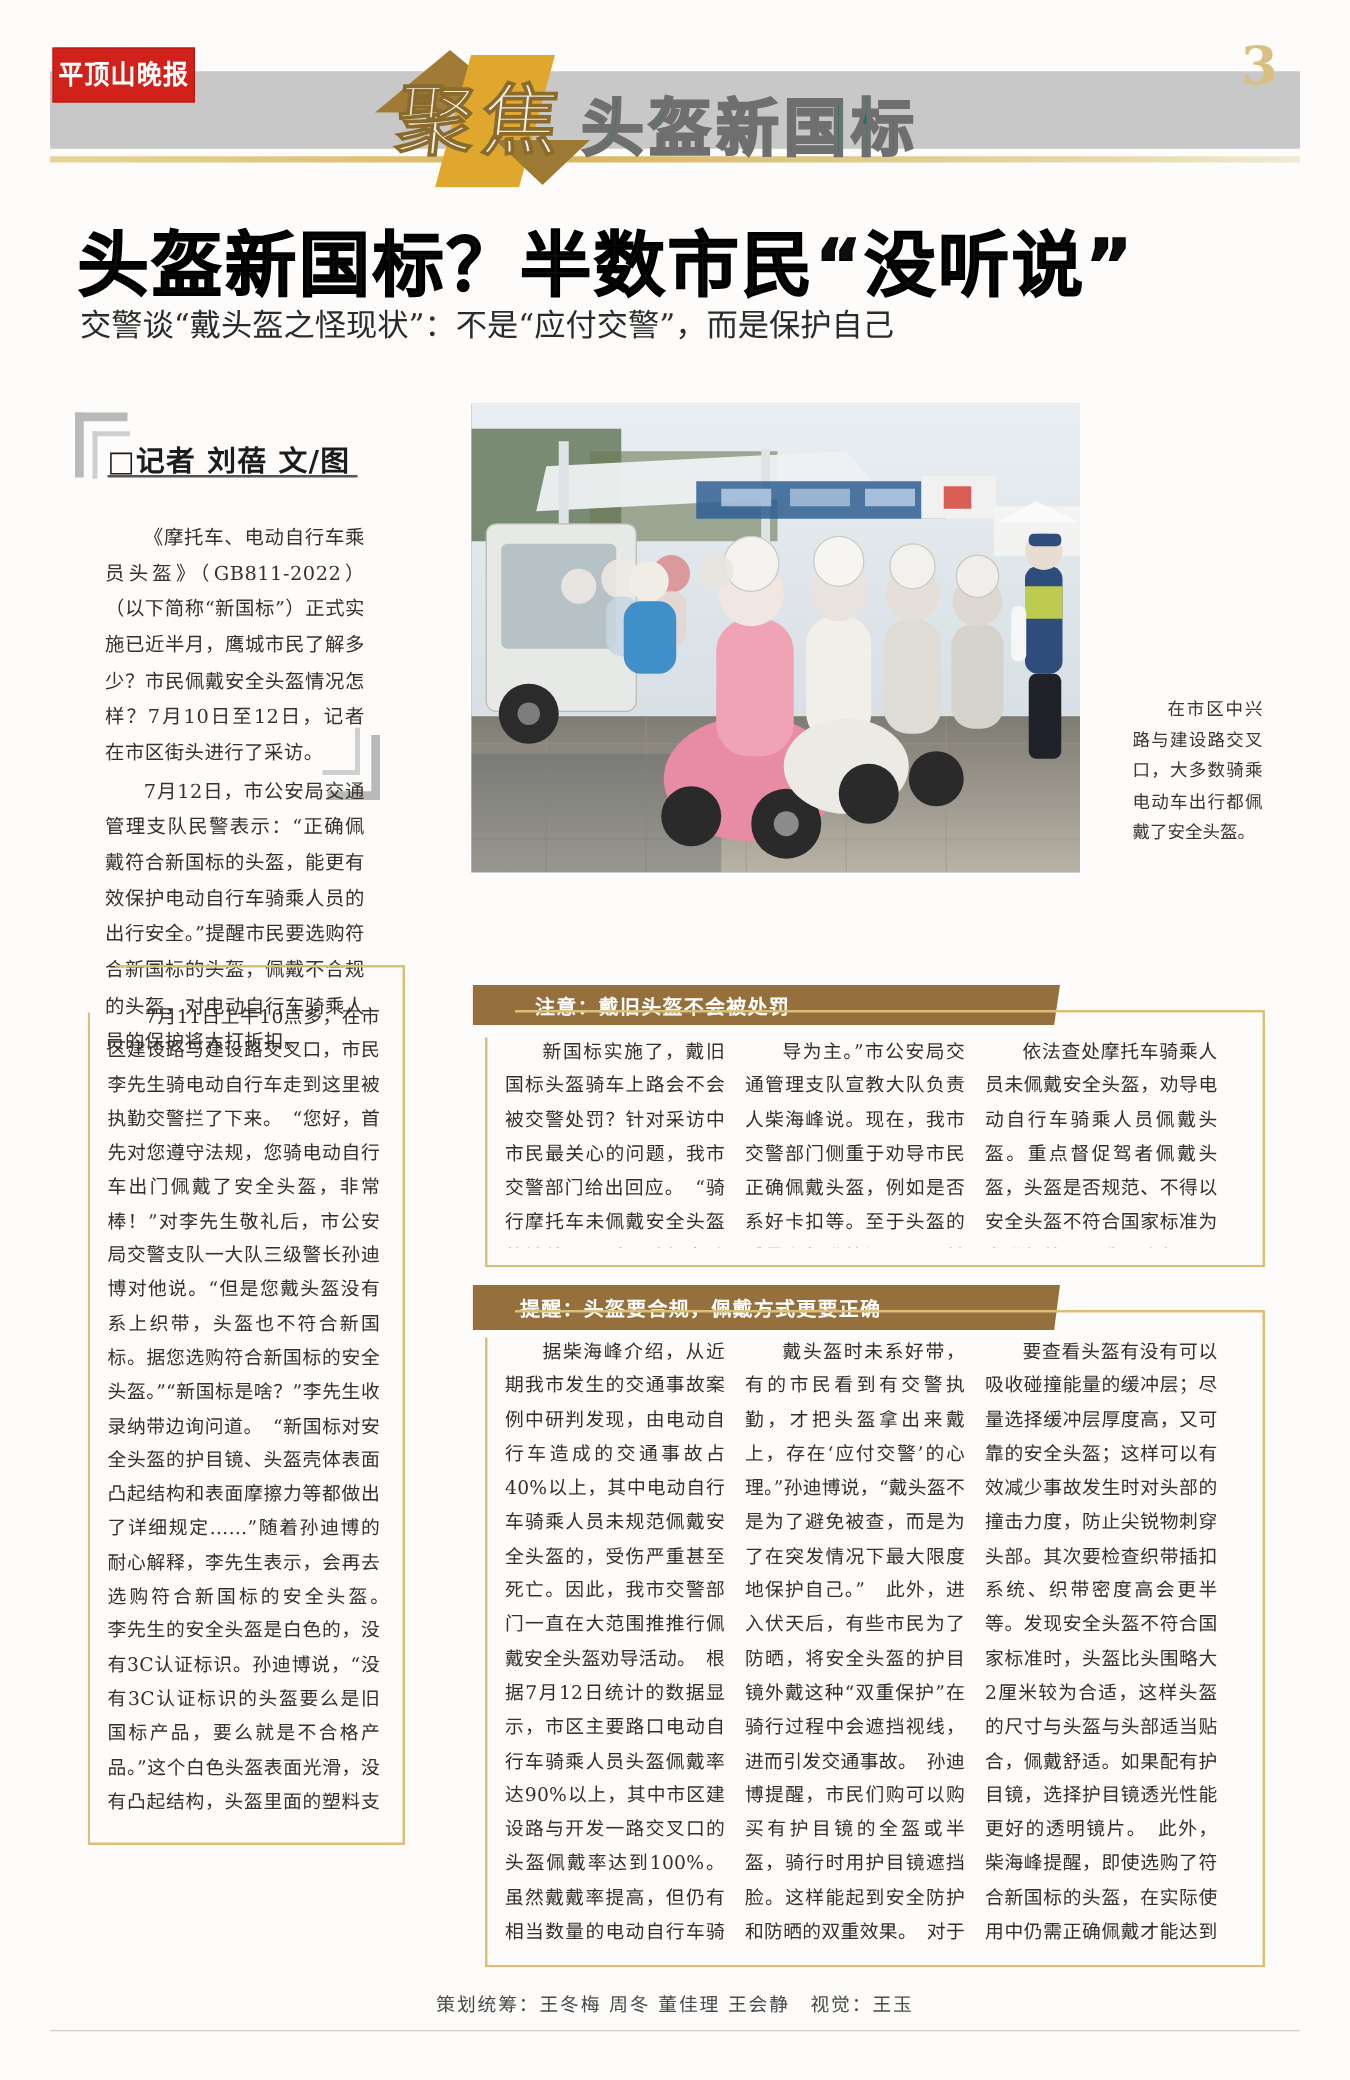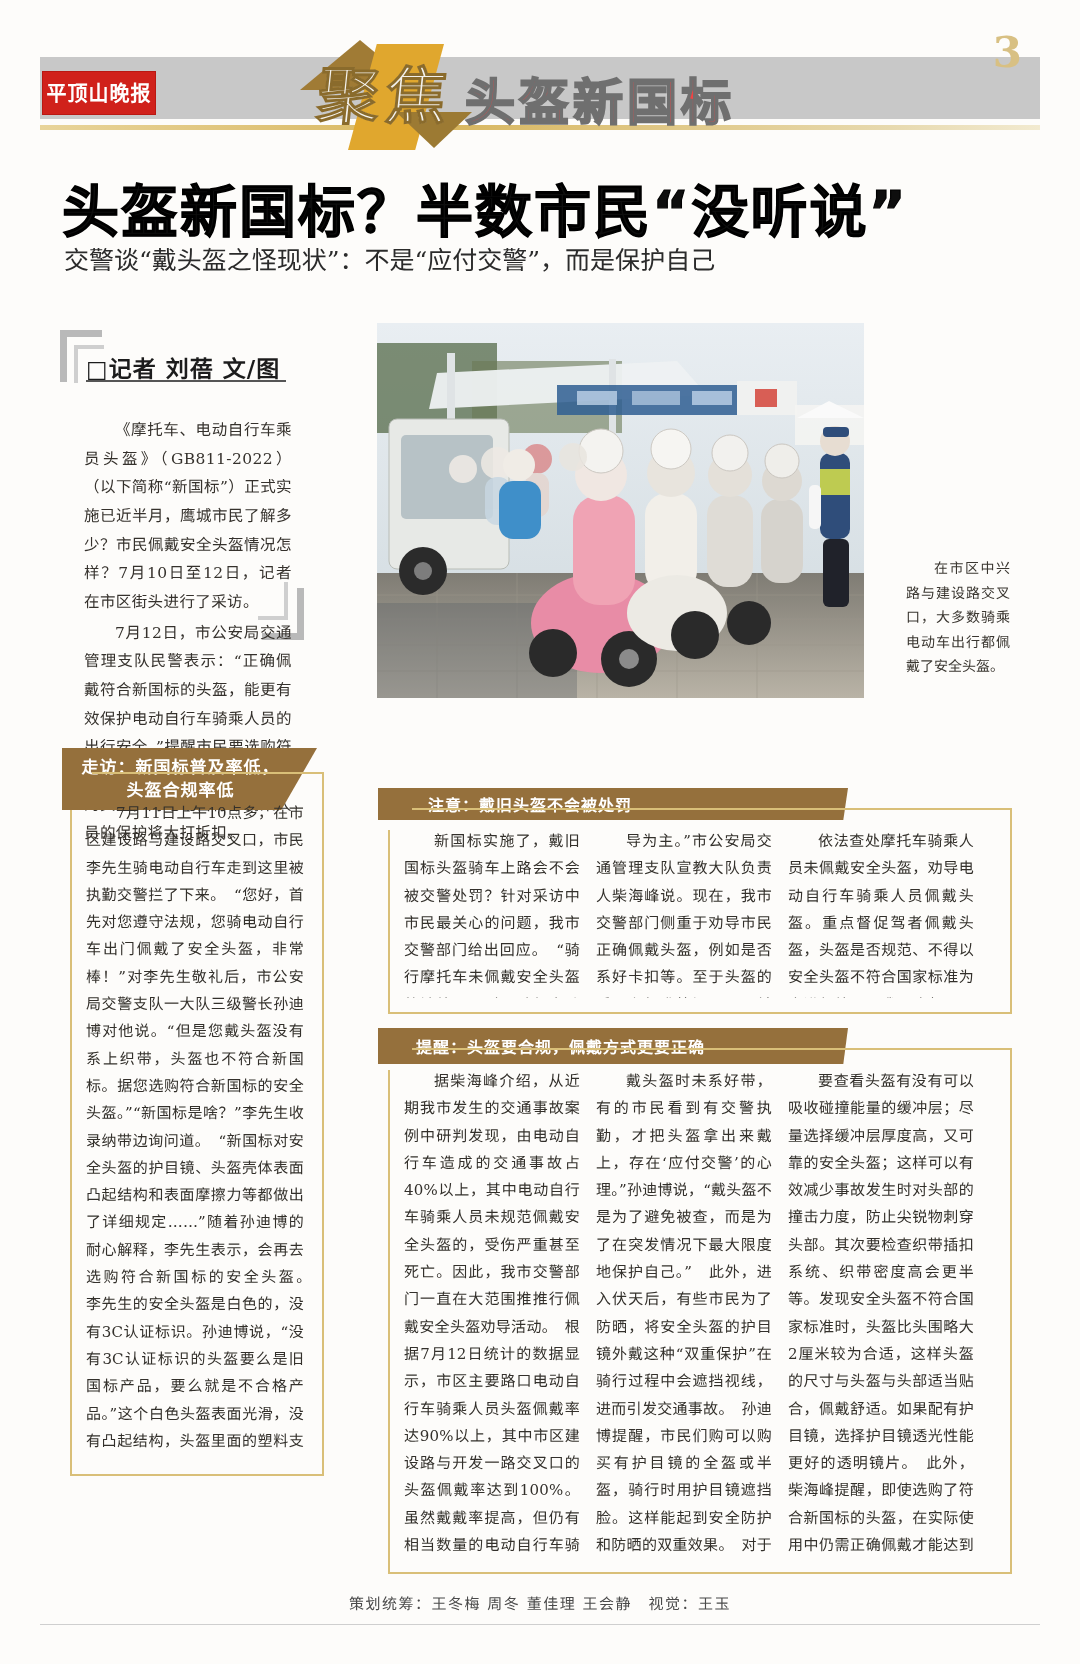--- a/index.html
+++ b/index.html
@@ -12,37 +12,37 @@
     position:relative;
   }
   .page{position:relative;width:1080px;height:1664px;}
 
   
   .masthead{position:absolute;left:0;top:0;width:1080px;height:150px;}
   .mh-band{position:absolute;left:40px;top:57px;width:1000px;height:62px;background:#c8c8c8;}
   .mh-rule{position:absolute;left:40px;top:125px;width:1000px;height:5px;
     background:linear-gradient(to right,#e8d49a,#d8b65e 40%,#e7d9ae 85%,#f2ead0);}
   .logo{position:absolute;left:42px;top:38px;width:112px;height:42px;background:#d0211b;
-    display:flex;align-items:center;justify-content:center;border:1px solid #b91812;margin-top:33px;}
+    display:flex;align-items:center;justify-content:center;border:1px solid #b91812;}
   .logo span{color:#fff;font-size:20px;font-weight:bold;letter-spacing:1px;
     font-family:"DejaVu Serif",serif;line-height:1;transform:scaleY(1.08);}
 
   
   .ribbon{position:absolute;left:300px;top:40px;width:220px;height:110px;}
   .rb1{position:absolute;left:0;top:0;width:0;height:0;
     border-left:60px solid transparent;border-right:60px solid transparent;border-bottom:50px solid #a07b35;}
   .rb2{position:absolute;left:48px;top:4px;width:96px;height:106px;background:#e0a72e;
     clip-path:polygon(30% 0,100% 0,70% 100%,0 100%);}
   .rb3{position:absolute;left:96px;top:72px;width:0;height:0;
     border-left:38px solid transparent;border-right:38px solid transparent;border-top:36px solid #9c7a33;}
   .jujiao{position:absolute;left:318px;top:46px;font-size:62px;font-weight:bold;color:#f3f1ec;
     font-family:"DejaVu Serif",serif;letter-spacing:6px;
     text-shadow:2px 2px 0 #8d6f30,-1px -1px 0 #cfa martin;
     -webkit-text-stroke:1px #8a6b2c;transform:skewX(-6deg);}
-  .mh-title{position:absolute;left:465px;top:62px;font-size:50px;font-weight:bold;color:#ef4444;
+  .mh-title{position:absolute;left:465px;top:62px;font-size:50px;font-weight:bold;color:#0f766e;
     letter-spacing:4px;font-family:"DejaVu Serif",serif;-webkit-text-stroke:2px #6f6f6f;}
   .mh-right{position:absolute;right:58px;top:64px;text-align:right;color:#4a4a4a;
     font-size:15px;line-height:1.7;font-family:"Liberation Sans",sans-serif;letter-spacing:1px;}
   .pagenum{position:absolute;right:58px;top:28px;font-size:42px;color:#d8c083;font-weight:bold;
     font-family:"DejaVu Serif",serif;}
 
   
   .headline{position:absolute;left:62px;top:166px;font-size:57px;font-weight:bold;color:#0e0e0e;
     letter-spacing:2px;font-family:"DejaVu Sans","Liberation Sans",sans-serif;
     -webkit-text-stroke:1.2px #000;white-space:nowrap;}
@@ -252,24 +252,20 @@
         <rect x="443" y="146" width="30" height="26" fill="#d7e24a" opacity=".85"></rect>
         <circle cx="458" cy="118" r="15" fill="#e7ddd2"></circle>
         <rect x="446" y="104" width="26" height="10" rx="4" fill="#2f4d7a"></rect>
         <rect x="446" y="216" width="26" height="68" rx="6" fill="#20222a"></rect>
         <rect x="432" y="162" width="12" height="44" rx="5" fill="#f6f6f6"></rect>
       </g>
     </svg>
   </div>
   <div class="photo-caption">在市区中兴路与建设路交叉口，大多数骑乘电动车出行都佩戴了安全头盔。</div>
 
-  <div class="banner" id="banner1">
-    <span class="btxt">走访：新国标普及率低，</span>
-    <span class="btxt">头盔合规率低</span>
-  </div>
   <div class="frame" id="frame1"></div>
   <div class="bodytext" id="c1">
     <p>7月11日上午10点多，在市区建设路与建设路交叉口，市民李先生骑电动自行车走到这里被执勤交警拦了下来。　“您好，首先对您遵守法规，您骑电动自行车出门佩戴了安全头盔，非常棒！”对李先生敬礼后，市公安局交警支队一大队三级警长孙迪博对他说。“但是您戴头盔没有系上织带，头盔也不符合新国标。据您选购符合新国标的安全头盔。”“新国标是啥？”李先生收录纳带边询问道。　“新国标对安全头盔的护目镜、头盔壳体表面凸起结构和表面摩擦力等都做出了详细规定……”随着孙迪博的耐心解释，李先生表示，会再去选购符合新国标的安全头盔。　李先生的安全头盔是白色的，没有3C认证标识。孙迪博说，“没有3C认证标识的头盔要么是旧国标产品，要么就是不合格产品。”这个白色头盔表面光滑，没有凸起结构，头盔里面的塑料支撑架，但没有发现缓冲层，拿在手里重量很轻。“一旦车主摔倒在地，头盔里没有凸起得可以起到缓冲的作用，保护头部。”孙迪博说，发泡材料缓冲层可以吸收撞击时产生的冲击力，头盔里仅有塑料支撑，不佩戴头盔的防护性较差。如果头盔使用的塑料材质不合格，还有可能对车主造成二次伤害。　7月10日至12日，记者在市区主要街道和路口随机采访发现，像李先生这样的市民不在少数。询问起安全头盔新国标时，约有一半市民表示“不知道”“没听说”；而知道安全头盔新国标的市民中，只有极少数人能说出新国标的具体规定。　记者在街上随机查看了骑行市民佩戴的头盔，发现有的护目镜、有的没有护目镜，还有些头盔的织带插扣已经损坏，但大部分市民佩戴的头盔很轻，表面没有3C认证标识，头盔里也没有发泡材料缓冲层。</p>
   </div>
 
   <div class="banner" id="banner2">
     <span class="btxt">注意：戴旧头盔不会被处罚</span>
   </div>
   <div class="frame" id="frame2"></div>
   <div class="bodytext" id="c2">

